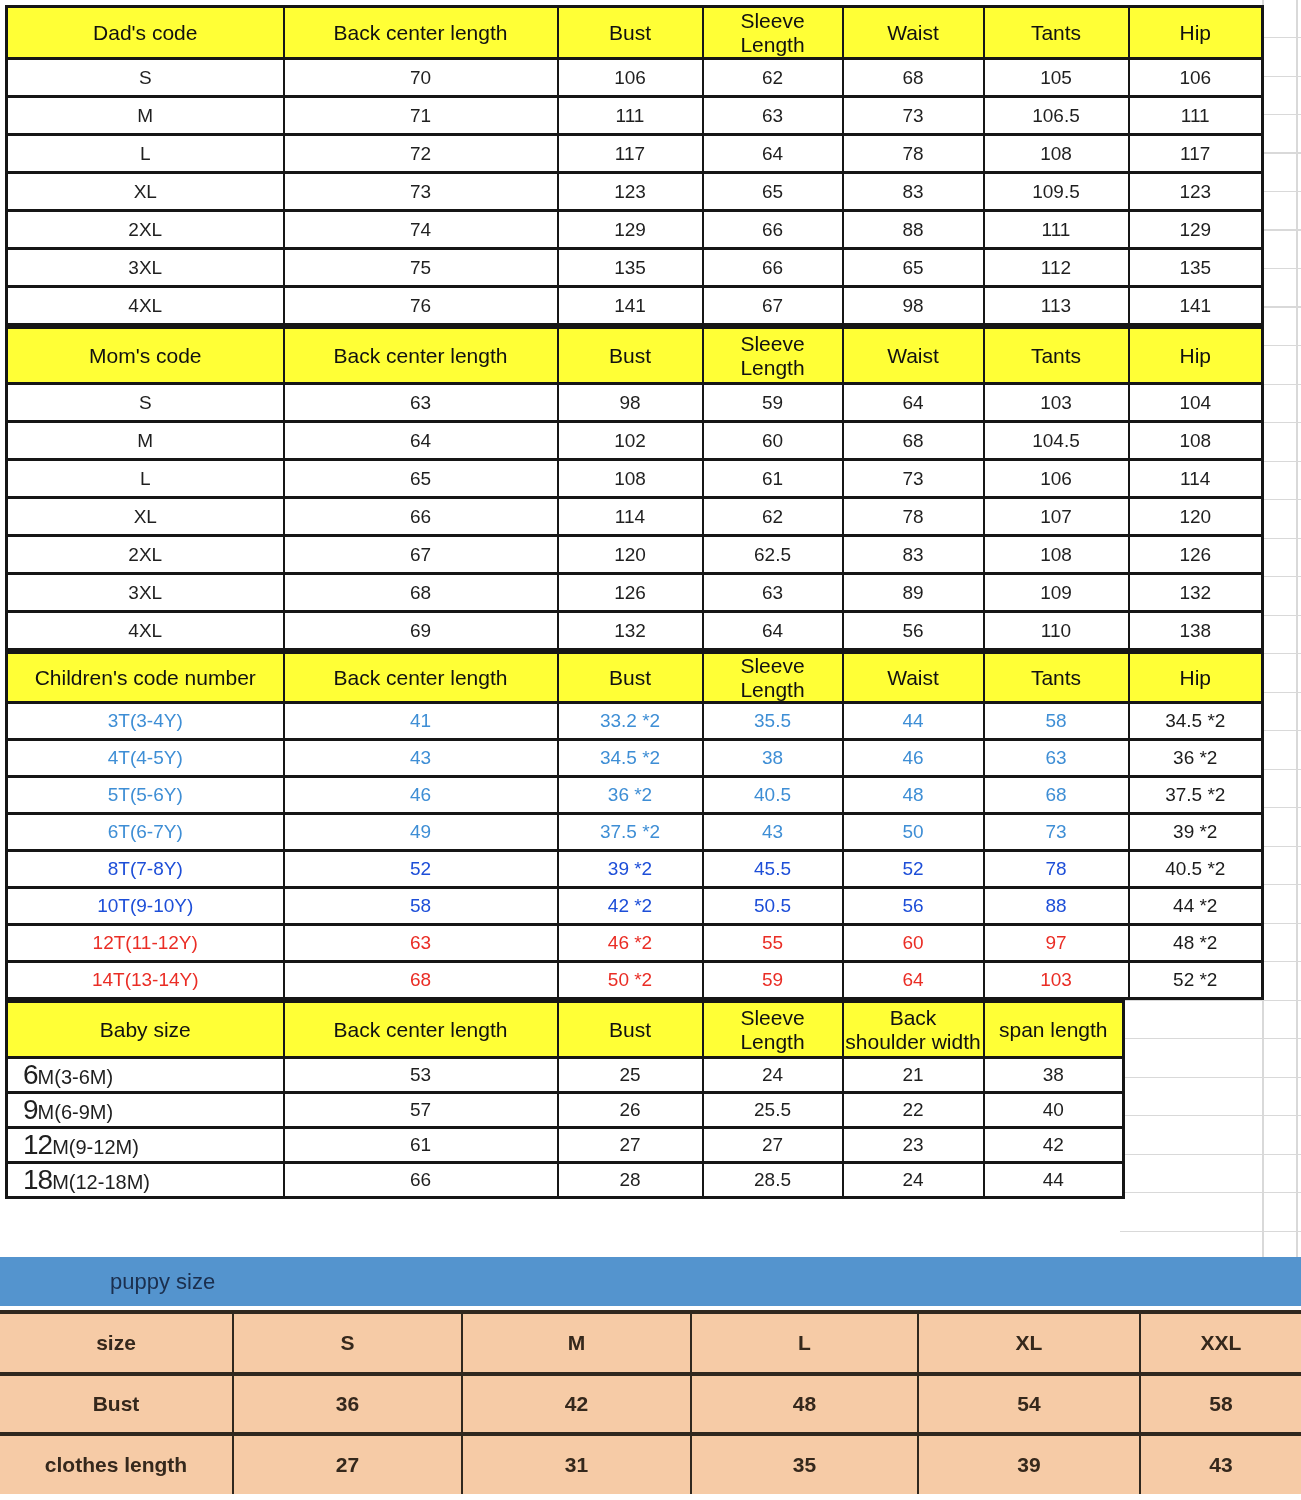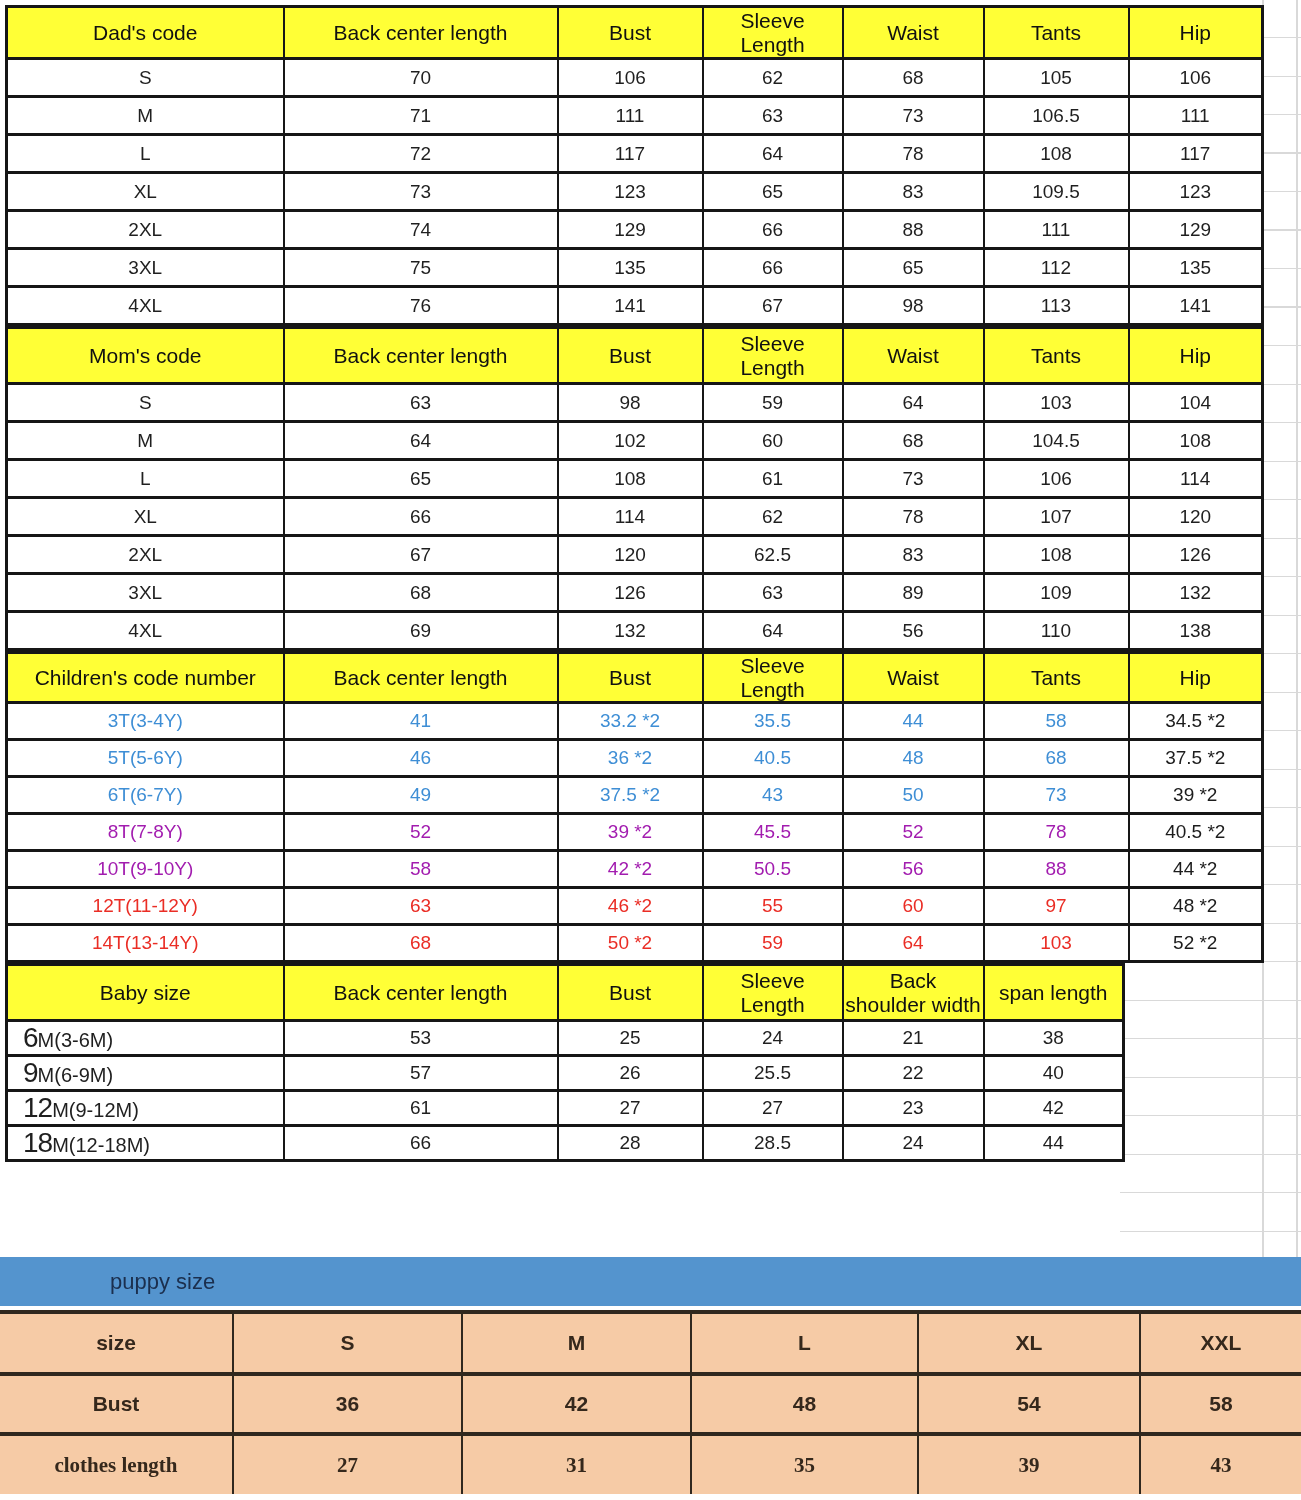--- a/index.html
+++ b/index.html
@@ -28,42 +28,42 @@
   }
   table.sz td{font-size:19px;color:#1f1f1f;background:#ffffff;}
 
   #t-dad thead tr{height:52px;}      #t-dad tbody tr{height:38px;}
   #t-mom thead tr{height:56px;}      #t-mom tbody tr{height:38px;}
   #t-children thead tr{height:50px;} #t-children tbody tr{height:37px;}
   #t-baby thead tr{height:56px;}     #t-baby tbody tr{height:35px;}
   #t-baby{width:1117px;}
 
   tr.row-blue td{color:#3e8ed5;}
-  tr.row-navy td{color:#a21caf;}
+  tr.row-navy td{color:#1d4ed8;}
   tr.row-red  td{color:#ea2d25;}
   td.black-cell{color:#1c1c1c !important;}
 
   #t-baby td.lbl{text-align:left;padding-left:15px;white-space:nowrap;}
   #t-baby td.lbl .big{font-size:28px;font-weight:400;letter-spacing:-1px;}
   #t-baby td.lbl .small{font-size:20px;}
 
   .band{position:absolute;left:0;top:1257px;width:1301px;height:49px;background:#5494ce;z-index:3;}
   .band span{position:absolute;left:110px;top:50%;transform:translateY(-50%);
     font-size:22px;color:#1b2f4e;text-align:center;}
 
   #t-puppy{position:absolute;left:0;top:1310px;z-index:3;border-collapse:collapse;table-layout:fixed;width:1301px;}
   #t-puppy td, #t-puppy th{
     background:#f6cba6;border:4px solid #30281f;border-left-width:2px;border-right-width:2px;
     font-size:21px;font-weight:700;color:#35281c;text-align:center;vertical-align:middle;padding:0;
   }
   #t-puppy tr > *:first-child{border-left:none;}
   #t-puppy tr > *:last-child{border-right:none;}
   #t-puppy thead tr{height:62px;}
   #t-puppy tbody tr{height:60px;}
-  #t-puppy tbody tr:last-child td{border-bottom:none;font-family:Liberation Serif, serif;}
+  #t-puppy tbody tr:last-child td{border-bottom:none;}
 </style>
 </head>
 <body>
 
 <div class="gutter"></div>
 
 <div class="stack">
   <table class="sz" id="t-dad">
       <colgroup>
         <col style="width: 277px;">
@@ -264,20 +264,29 @@
       </thead>
       <tbody>
         <tr class="row-blue">
           <td class="lbl">3T(3-4Y)</td>
           <td>41</td>
           <td>33.2 *2</td>
           <td>35.5</td>
           <td>44</td>
           <td>58</td>
           <td class="black-cell">34.5 *2</td>
+        </tr>
+        <tr class="row-blue">
+          <td class="lbl">4T(4-5Y)</td>
+          <td>43</td>
+          <td>34.5 *2</td>
+          <td>38</td>
+          <td>46</td>
+          <td>63</td>
+          <td class="black-cell">36 *2</td>
         </tr>
         <tr class="row-blue">
           <td class="lbl">5T(5-6Y)</td>
           <td>46</td>
           <td>36 *2</td>
           <td>40.5</td>
           <td>48</td>
           <td>68</td>
           <td class="black-cell">37.5 *2</td>
         </tr>

